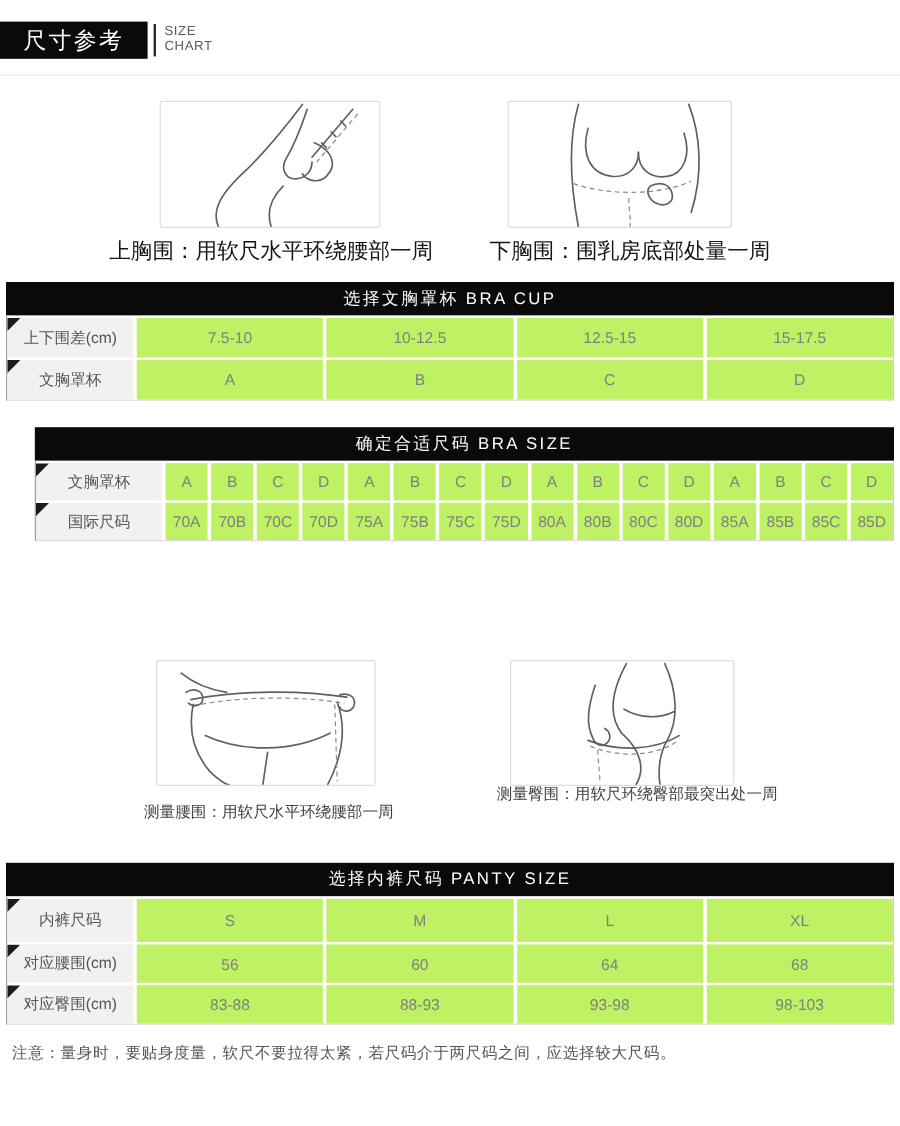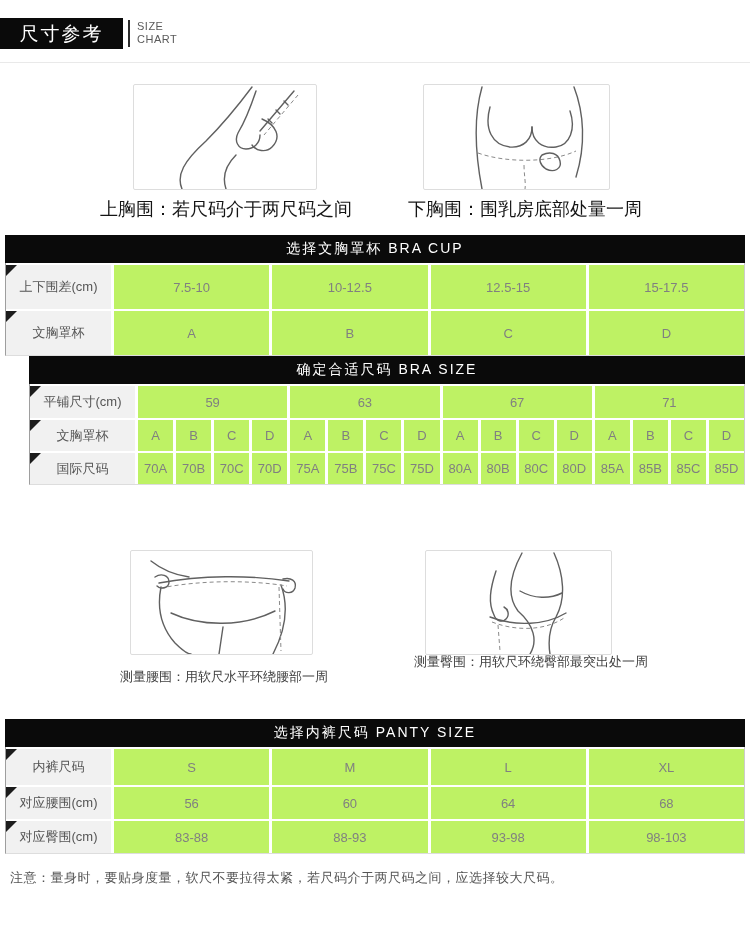--- a/index.html
+++ b/index.html
@@ -83,21 +83,21 @@
     color: #808080; font-size: 13px;
     display: flex; align-items: center; justify-content: center;
     overflow: hidden; white-space: nowrap;
   }
   .corner-tri {
     position: absolute; left: 0; top: 0;
     width: 11px; height: 11px; background: #1c1c1c;
     clip-path: polygon(0 0, 100% 0, 0 100%);
     z-index: 2;
   }
-  .h33 { height: 44px; } .h34 { height: 34px; } .h36 { height: 36px; }
+  .h33 { height: 33px; } .h34 { height: 34px; } .h36 { height: 36px; }
   .h32 { height: 32px; } .h31 { height: 31px; }
 
   
   .note {
     position: absolute; left: 10px; top: 869px;
     font-size: 13px; color: #555555; letter-spacing: 0.5px;
   }
 
   .art { stroke: #606060; stroke-width: 1.4; fill: none; stroke-linecap: round; stroke-linejoin: round; }
   .art-dash { stroke: #8a8a8a; stroke-width: 1; fill: none; stroke-dasharray: 4 3; }
@@ -130,21 +130,21 @@
     <svg width="185" height="104" viewBox="0 0 185 104">
       <path class="art" d="M58,2 C50,30 50,62 58,104"></path>
       <path class="art" d="M150,2 C160,28 162,60 152,92"></path>
       <path class="art" d="M66,22 C60,44 68,60 86,62 C100,63 108,54 108,42"></path>
       <path class="art" d="M108,42 C108,56 118,64 132,62 C146,60 152,44 146,26"></path>
       <path class="art-dash" d="M54,68 C82,78 126,78 152,66"></path>
       <path class="art" d="M118,70 C126,66 134,68 136,76 C138,84 130,88 122,84 C116,80 114,74 118,70"></path>
       <path class="art-dash" d="M100,80 C100,90 102,98 101,104"></path>
     </svg>
   </div>
-  <div class="cap-top" style="left:84px; top:197px; width:284px;">上胸围：若尺码介于两尺码之间</div>
+  <div class="cap-top" style="left:84px; top:197px; width:284px;">上胸围：用软尺水平环绕腰部一周</div>
   <div class="cap-top" style="left:400px; top:197px; width:250px;">下胸围：围乳房底部处量一周</div>
 
   <div class="sz-table" style="top:235px;">
     <div class="t-header">选择文胸罩杯 BRA CUP</div>
     <div class="t-body">
       <div class="t-row h33">
         <span class="corner-tri"></span>
         <div class="label-cell">上下围差(cm)</div>
         <div class="data-cell">7.5-10</div>
         <div class="data-cell">10-12.5</div>
@@ -158,28 +158,20 @@
         <div class="data-cell">B</div>
         <div class="data-cell">C</div>
         <div class="data-cell">D</div>
       </div>
     </div>
   </div>
 
   <div class="sz-table" style="top:356px;padding-left:24px;">
     <div class="t-header">确定合适尺码 BRA SIZE</div>
     <div class="t-body">
-      <div class="t-row h32">
-        <span class="corner-tri"></span>
-        <div class="label-cell">平铺尺寸(cm)</div>
-        <div class="data-cell">59</div>
-        <div class="data-cell">63</div>
-        <div class="data-cell">67</div>
-        <div class="data-cell">71</div>
-      </div>
       <div class="t-row h31">
         <span class="corner-tri"></span>
         <div class="label-cell">文胸罩杯</div>
         <div class="data-cell">A</div>
         <div class="data-cell">B</div>
         <div class="data-cell">C</div>
         <div class="data-cell">D</div>
         <div class="data-cell">A</div>
         <div class="data-cell">B</div>
         <div class="data-cell">C</div>

